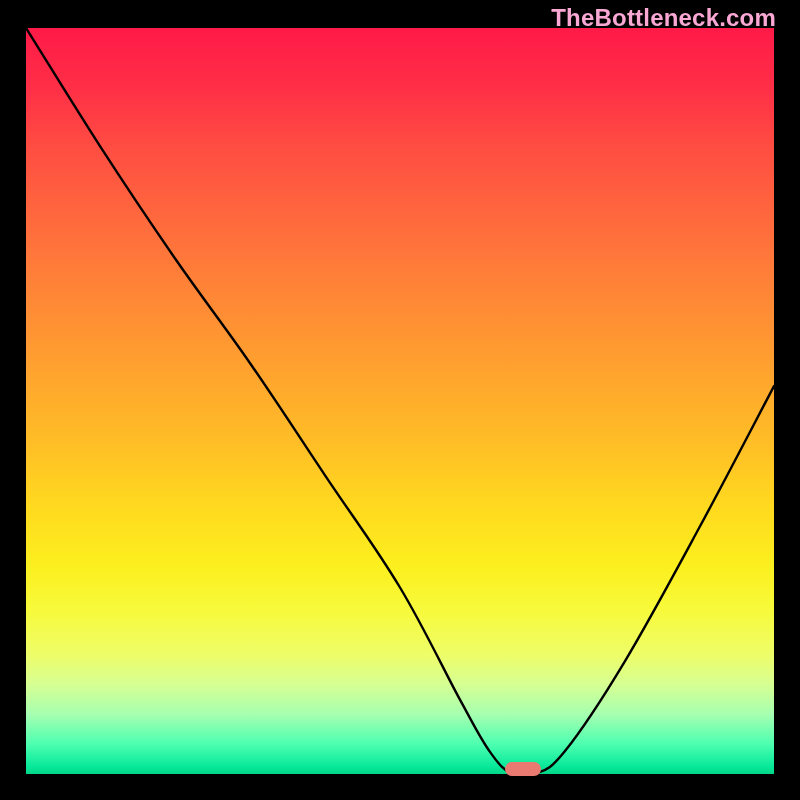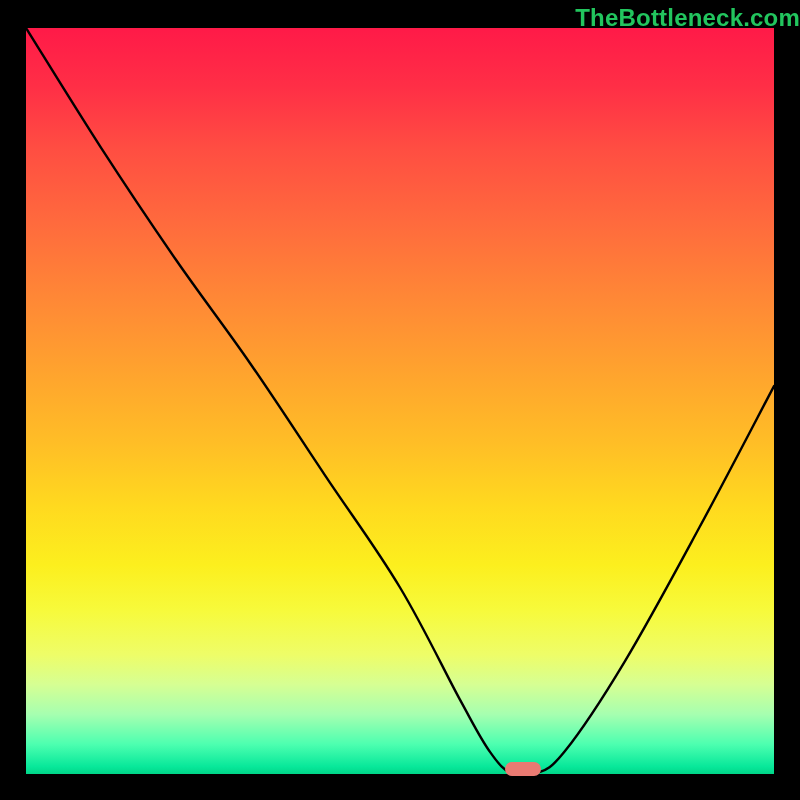--- a/index.html
+++ b/index.html
@@ -13,22 +13,22 @@
   }
   .frame {
     position: relative;
     width: 800px;
     height: 800px;
     background: #000;
   }
   .watermark {
     position: absolute;
     top: 4px;
-    right: 0;
-    color: #22c55e;
+    right: 24px;
+    color: #f9a8d4;
     font-size: 24px;
     font-weight: 600;
     letter-spacing: 0.2px;
     z-index: 30;
     user-select: none;
   }
   .plot-area {
     position: absolute;
     left: 26px;
     top: 28px;

